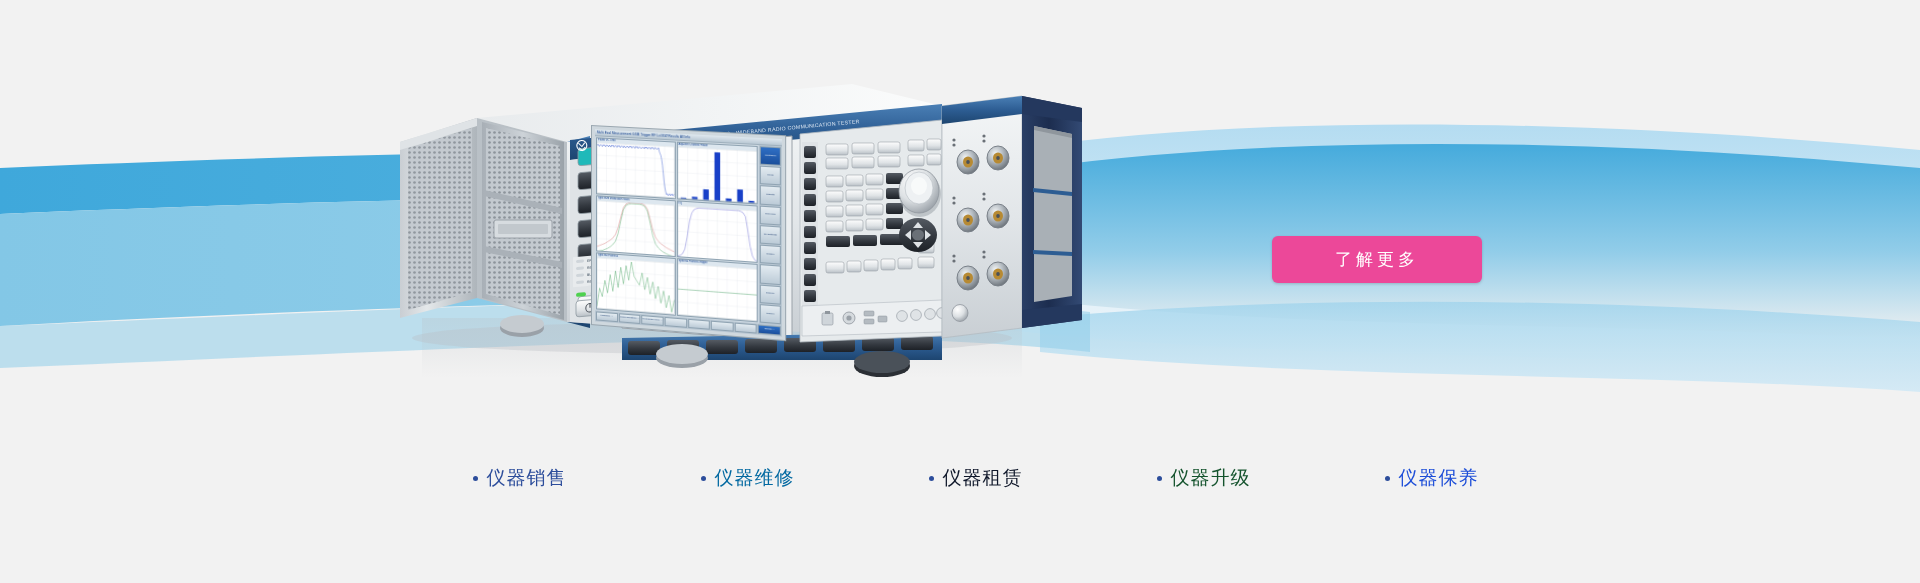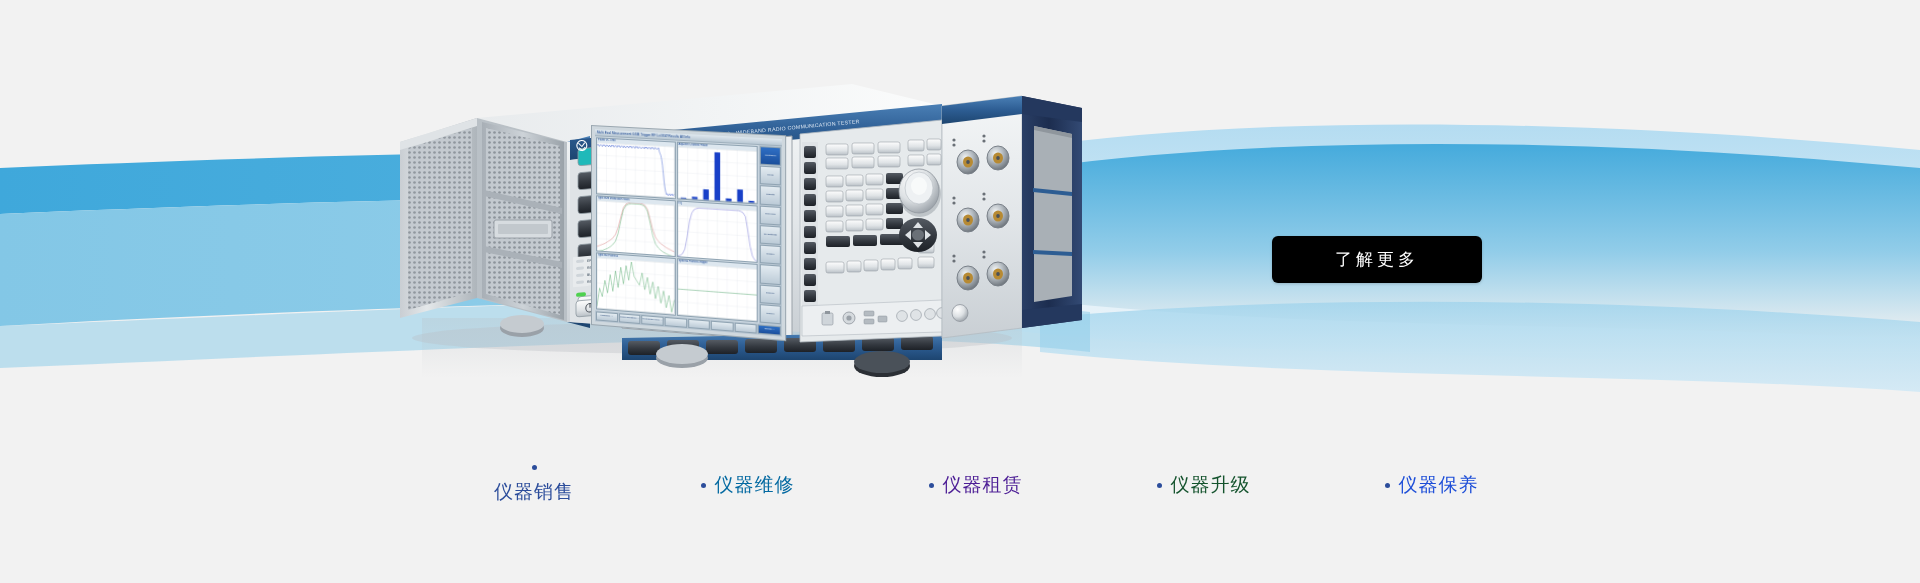--- a/index.html
+++ b/index.html
@@ -670,32 +670,32 @@
             <div class="bk"></div>
             <div class="bk"></div>
             <div class="bk"></div>
             <div class="bk"></div>
             <div class="bk hl">Config ...</div>
           </div>
       </div>
     </div>
   </div>
 
-  <button id="cta" style="background: #000000; color: rgb(255, 255, 255);">了解更多</button>
+  <button id="cta" style="background: #ec4899; color: rgb(255, 255, 255);">了解更多</button>
 
   <div id="services">
-      <div class="svc" style="color: rgb(44, 77, 155); flex-direction: column;">
+      <div class="svc" style="color: rgb(44, 77, 155);">
         <span class="dot" style="background: rgb(44, 77, 155);"></span>
         <span>仪器销售</span>
       </div>
       <div class="svc" style="color: #0369a1;">
         <span class="dot" style="background: rgb(44, 77, 155);"></span>
         <span>仪器维修</span>
       </div>
-      <div class="svc" style="color: #4c1d95;">
+      <div class="svc" style="color: #0f172a;">
         <span class="dot" style="background: rgb(44, 77, 155);"></span>
         <span>仪器租赁</span>
       </div>
       <div class="svc" style="color: #14532d;">
         <span class="dot" style="background: rgb(44, 77, 155);"></span>
         <span>仪器升级</span>
       </div>
       <div class="svc" style="color: #1d4ed8;">
         <span class="dot" style="background: rgb(44, 77, 155);"></span>
         <span>仪器保养</span>

